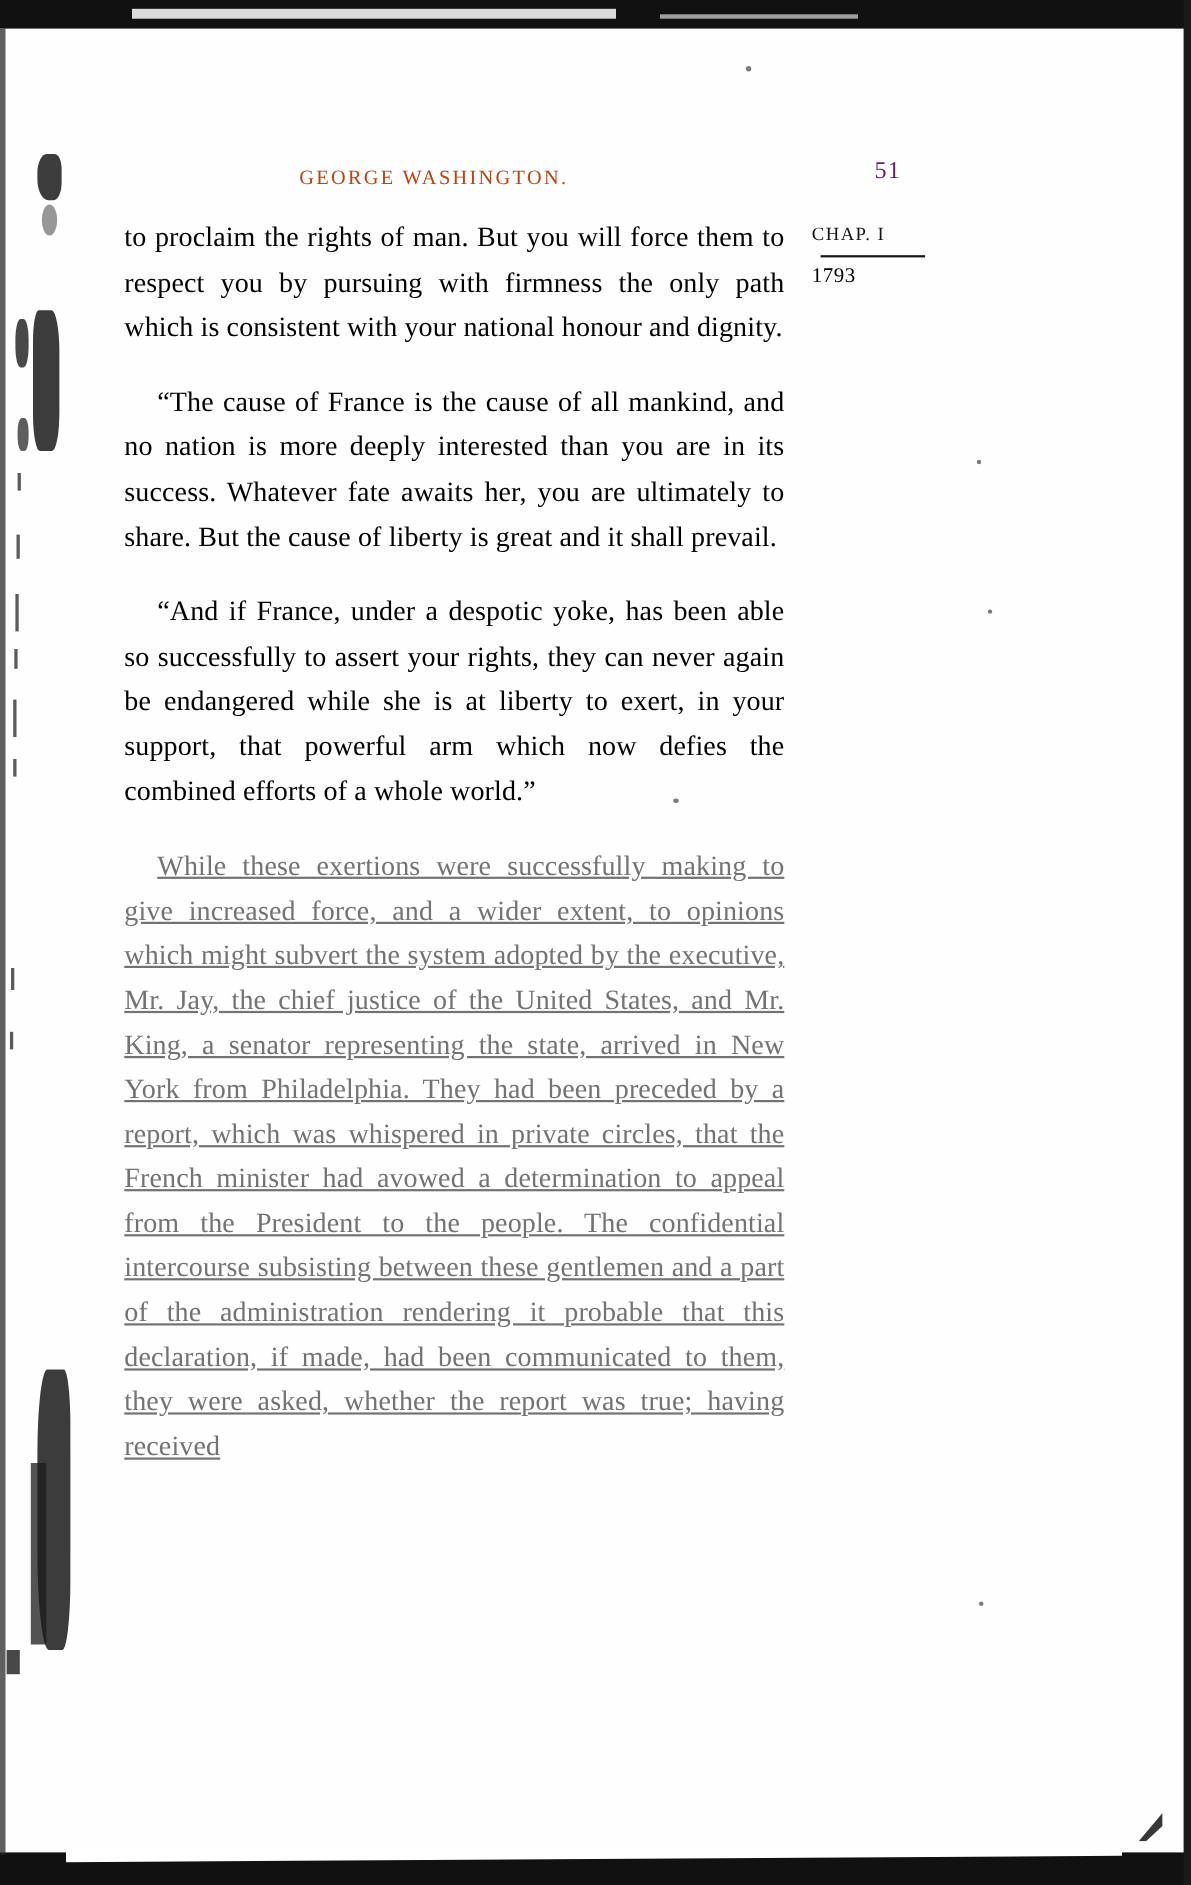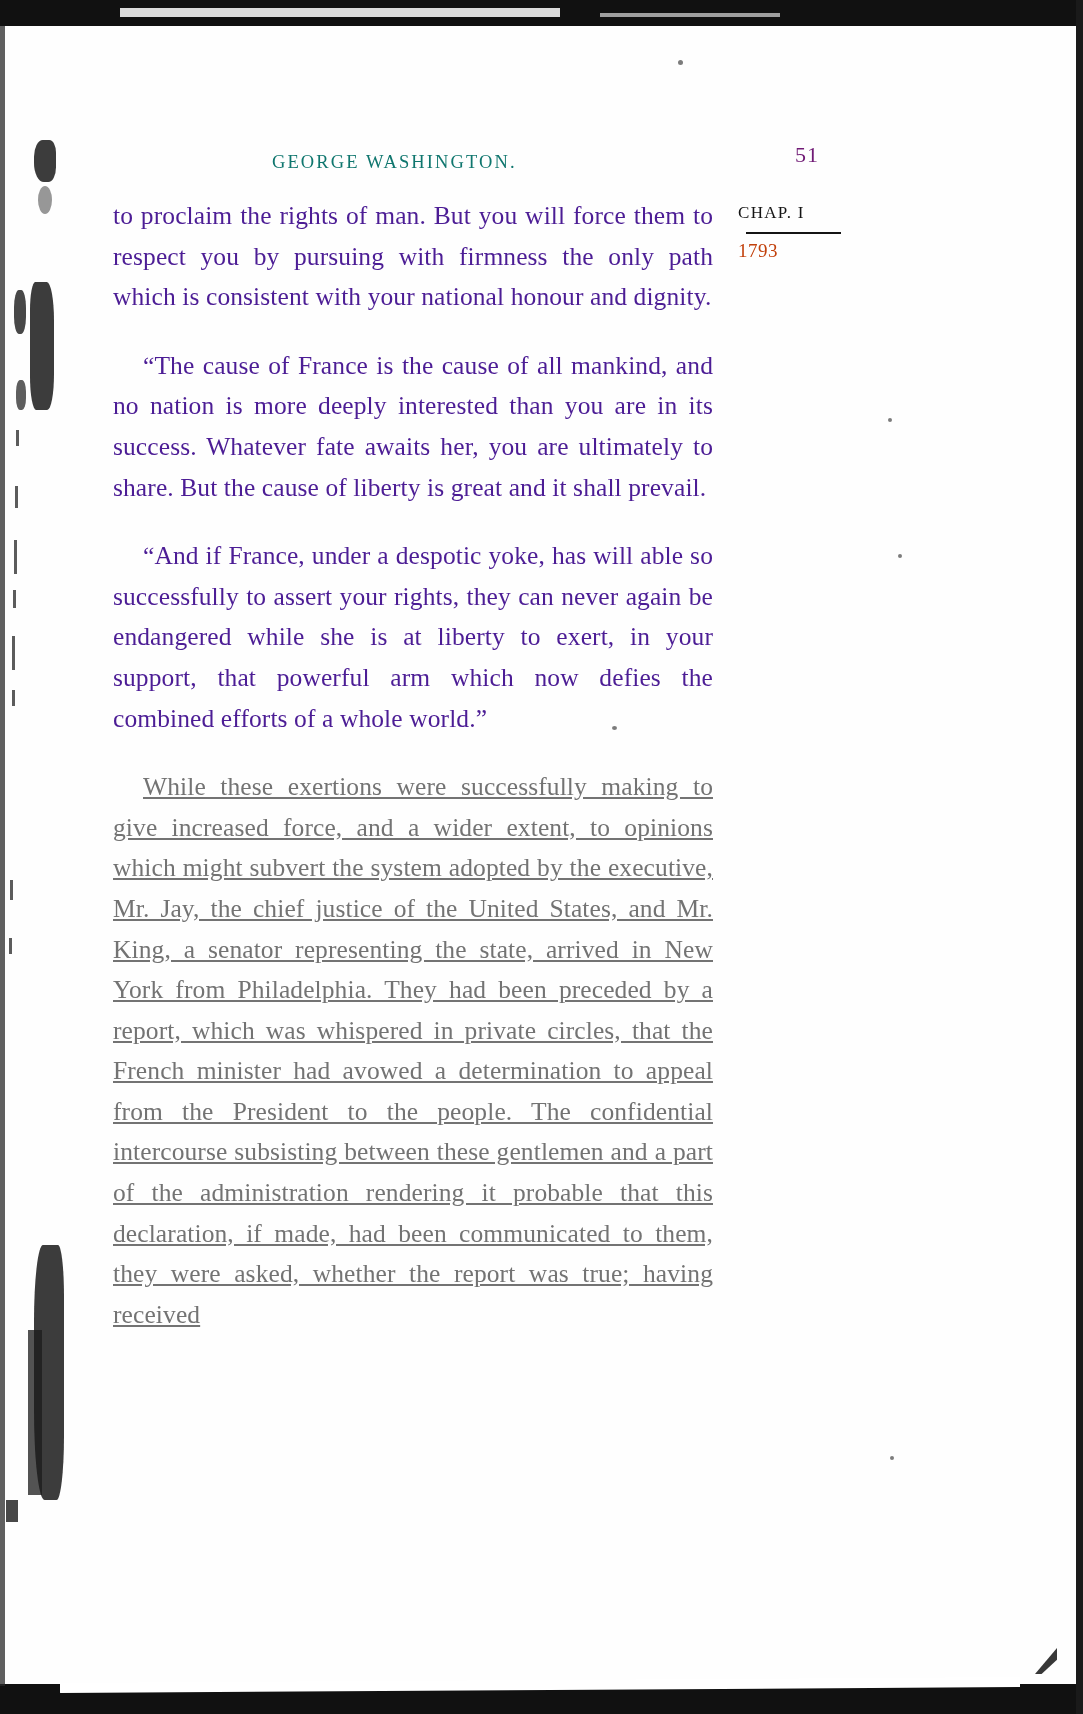--- a/index.html
+++ b/index.html
@@ -141,21 +141,21 @@
   }
 
   
   .running-head {
     position: absolute;
     top: 152px;
     left: 272px;
     font-variant: small-caps;
     letter-spacing: 2.1px;
     font-size: 18.5px;
-    color: #0f766e;
+    color: #c2410c;
   }
   .folio {
     position: absolute;
     top: 142px;
     left: 795px;
     font-size: 22px;
     font-family: "Liberation Serif", serif;
     color: #701a75;
     letter-spacing: 1px;
   }
@@ -176,38 +176,38 @@
     white-space: nowrap;
   }
   .sidenote .rule {
     width: 95px;
     height: 2px;
     background: #141414;
     margin: 9px auto 6px auto;
   }
   .sidenote .year {
     font-size: 19px;
-    color: #c2410c;
+    color: #000000;
     letter-spacing: .5px;
   }
 
   
   .text-column {
     position: absolute;
     top: 196px;
     left: 113px;
     width: 600px;
   }
   .para {
     margin: 0;
     font-size: 25.5px;
     line-height: 40.6px;
     text-align: justify;
     text-justify: inter-word;
-    color: #4c1d95;
+    color: #000000;
     letter-spacing: .1px;
   }
   .para + .para { text-indent: 30px; margin-top: 28px; }
   .para.no-indent { text-indent: 0; }
 
   
   .ink-light { color: #737373; text-decoration: underline; }
 </style>
 </head>
 <body>
@@ -250,17 +250,17 @@
 
   <div class="sidenote">
     <div class="chap">CHAP. I</div>
     <div class="rule"></div>
     <div class="year">1793</div>
   </div>
 
   <div class="text-column">
     <p class="para no-indent">to proclaim the rights of man. But you will force them to respect you by pursuing with firmness the only path which is consistent with your national honour and dignity.</p>
     <p class="para">“The cause of France is the cause of all mankind, and no nation is more deeply interested than you are in its success. Whatever fate awaits her, you are ultimately to share. But the cause of liberty is great and it shall prevail.</p>
-    <p class="para">“And if France, under a despotic yoke, has will able so successfully to assert your rights, they can never again be endangered while she is at liberty to exert, in your support, that powerful arm which now defies the combined efforts of a whole world.”</p>
+    <p class="para">“And if France, under a despotic yoke, has been able so successfully to assert your rights, they can never again be endangered while she is at liberty to exert, in your support, that powerful arm which now defies the combined efforts of a whole world.”</p>
     <p class="para ink-light">While these exertions were successfully making to give increased force, and a wider extent, to opinions which might subvert the system adopted by the executive, Mr. Jay, the chief justice of the United States, and Mr. King, a senator representing the state, arrived in New York from Philadelphia. They had been preceded by a report, which was whispered in private circles, that the French minister had avowed a determination to appeal from the President to the people. The confidential intercourse subsisting between these gentlemen and a part of the administration rendering it probable that this declaration, if made, had been communicated to them, they were asked, whether the report was true; having received</p>
   </div>
 
 </div>
 
 </body></html>

